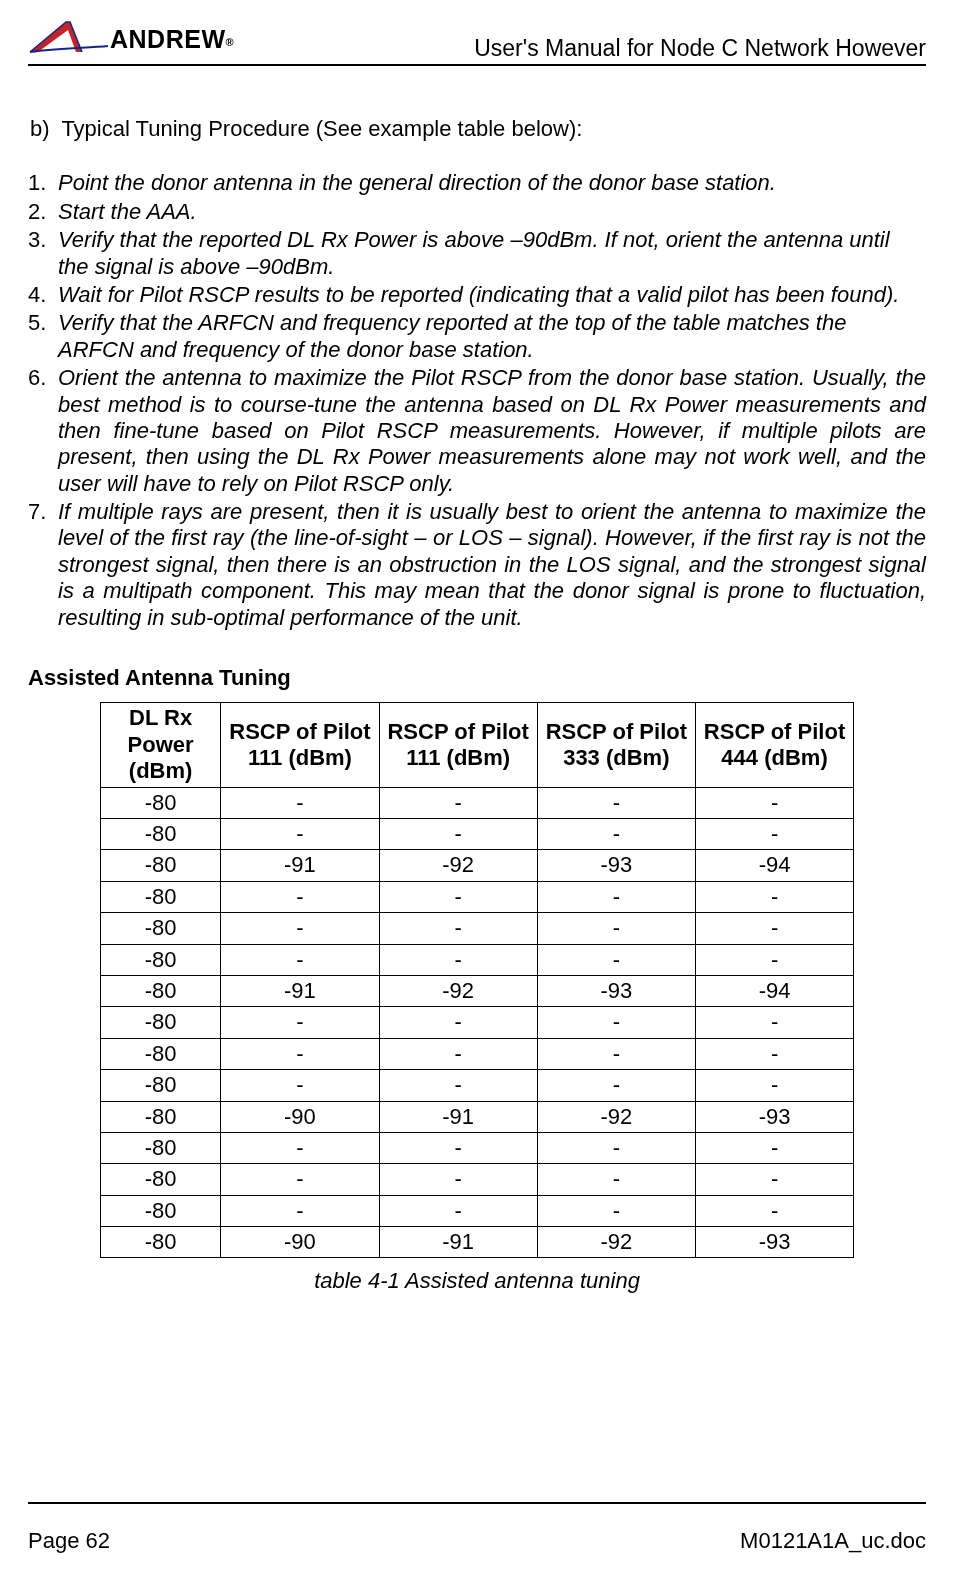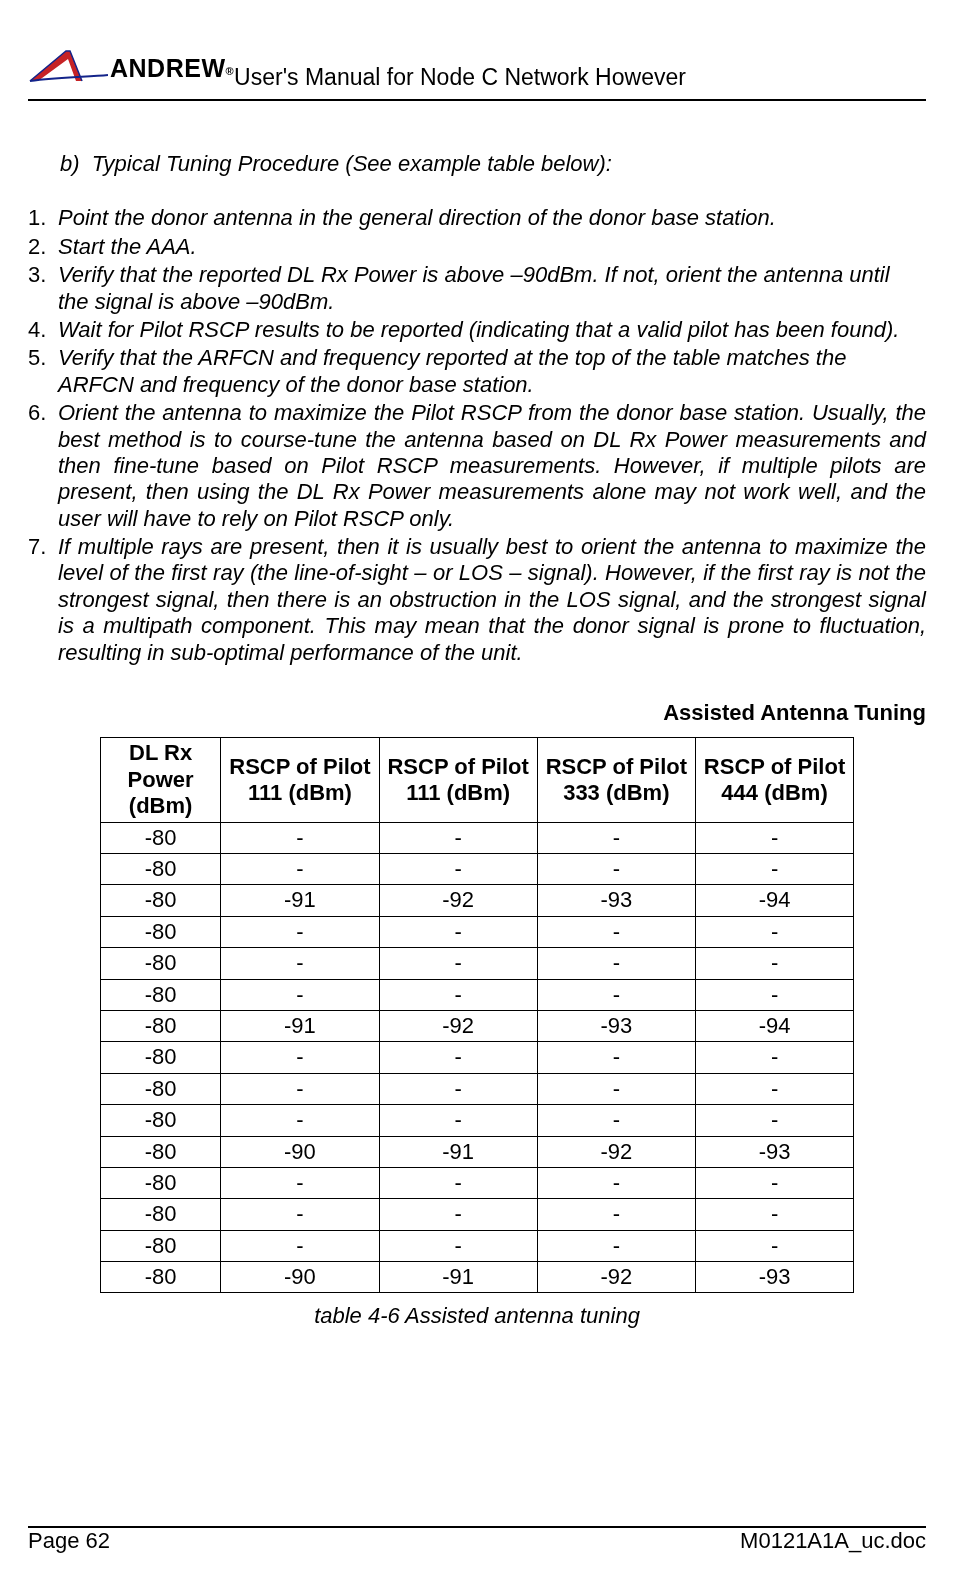--- a/index.html
+++ b/index.html
@@ -8,25 +8,23 @@
       width: 954px;
       min-height: 1574px;
       margin: 0 auto;
       background: #fff;
       color: #000;
       padding: 20px 28px;
       position: relative;
     }
     .header-row {
       display: flex;
-      justify-content: flex-start;
+      justify-content: space-between;
       align-items: flex-end;
       border-bottom: 2.5px solid #000;
-      padding-bottom: 6px;
-      margin-top: 29px;
     }
     .logo-area {
       display: flex;
       align-items: flex-end;
     }
     .logo-swoosh {
       display: inline-block;
       vertical-align: middle;
     }
     .logo-text {
@@ -43,24 +41,22 @@
       font-size: 23px;
       font-family: Arial, sans-serif;
       padding-bottom: 2px;
     }
     .content {
       padding-top: 50px;
       font-size: 22px;
       line-height: 1.2;
     }
     .section-heading {
-      font-style: italic;
       margin-bottom: 28px;
       padding-left: 2px;
-      margin-left: 30px;
     }
     ol.procedure {
       list-style: none;
       padding-left: 0;
     }
     ol.procedure li {
       display: flex;
       margin-bottom: 2px;
     }
     ol.procedure .num {
@@ -69,21 +65,21 @@
       text-align: left;
     }
     ol.procedure .txt {
       flex: 1;
       font-style: italic;
     }
     ol.procedure .txt.justify {
       text-align: justify;
     }
     .table-title {
-      text-align: right;
+      text-align: left;
       font-weight: bold;
       margin-top: 34px;
       line-height: 1.2;
     }
     .tuning-table {
       margin: 11px auto 0 auto;
       border-collapse: collapse;
       width: 84%;
     }
     .tuning-table th, .tuning-table td {
@@ -107,21 +103,21 @@
       text-align: center;
       font-style: italic;
       margin-top: 10px;
     }
     .footer-row {
       position: absolute;
       bottom: 20px;
       left: 28px;
       right: 28px;
       border-top: 2.5px solid #000;
-      padding-top: 0;
+      padding-top: 24px;
       display: flex;
       justify-content: space-between;
       font-size: 22px;
     }
   </style>
 </head>
 <body>
 
 <div class="header-row">
   <div class="logo-area">
@@ -292,19 +288,19 @@
         <tr>
           <td>-80</td>
           <td>-90</td>
           <td>-91</td>
           <td>-92</td>
           <td>-93</td>
         </tr>
       </tbody>
   </table>
 
-  <div class="table-caption">table 4-6 Assisted antenna tuning</div>
+  <div class="table-caption">table 4-1 Assisted antenna tuning</div>
 </div>
 
 <div class="footer-row">
   <div>Page 62</div>
   <div>M0121A1A_uc.doc</div>
 </div>
 
 </body></html>

